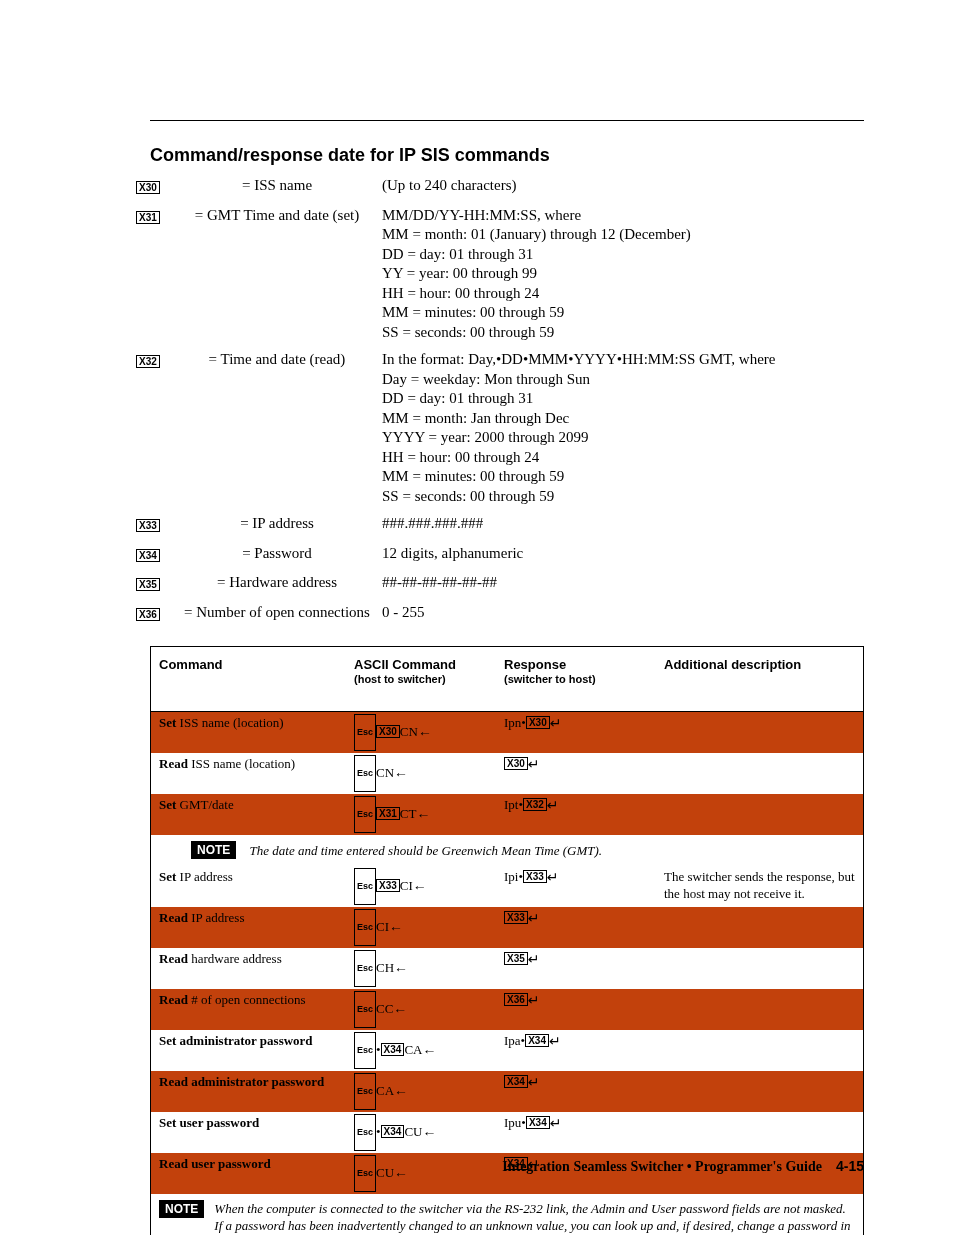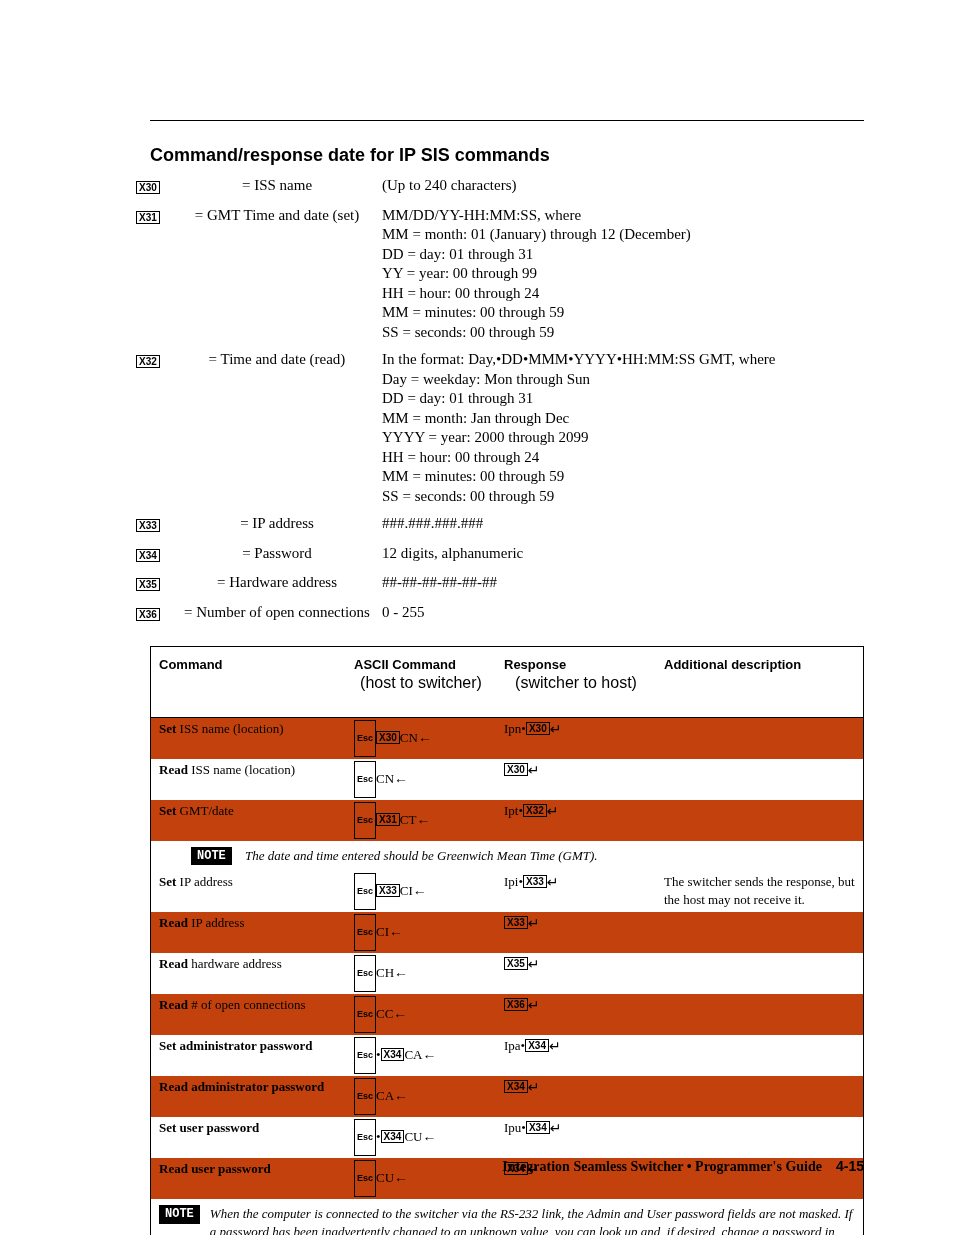--- a/index.html
+++ b/index.html
@@ -95,37 +95,36 @@
     font-family: Verdana, Geneva, sans-serif;
     font-weight: 700;
     text-align: left;
     padding: 10px 8px 24px 8px;
     vertical-align: top;
     border-bottom: 1px solid #000;
     line-height: 1.25;
   }
   .cmd-table th .sub {
     font-family: Verdana, Geneva, sans-serif;
-    font-weight: 400;
-    font-size: 16px;
+    font-weight: 700;
+    font-size: 11px;
     display: block;
-    text-align: center;
   }
   .cmd-table td {
     padding: 2px 8px;
     vertical-align: top;
     line-height: 1.35;
   }
   .cmd-table td.cmd-col { font-family: "Book Antiqua", Palatino, serif; }
   .cmd-table .gray td { background: #c2410c; margin-top: 32px; }
   .note-badge {
     display: inline-block;
     background: #000;
     color: #fff;
-    font-family: Liberation Mono, monospace;
+    font-family: Liberation Sans, sans-serif;
     font-weight: 700;
     font-size: 12px;
     padding: 1px 6px;
     margin-right: 10px;
     vertical-align: 1px;
   }
   .note-row td {
     font-style: italic;
     padding-top: 6px;
     padding-bottom: 6px;

